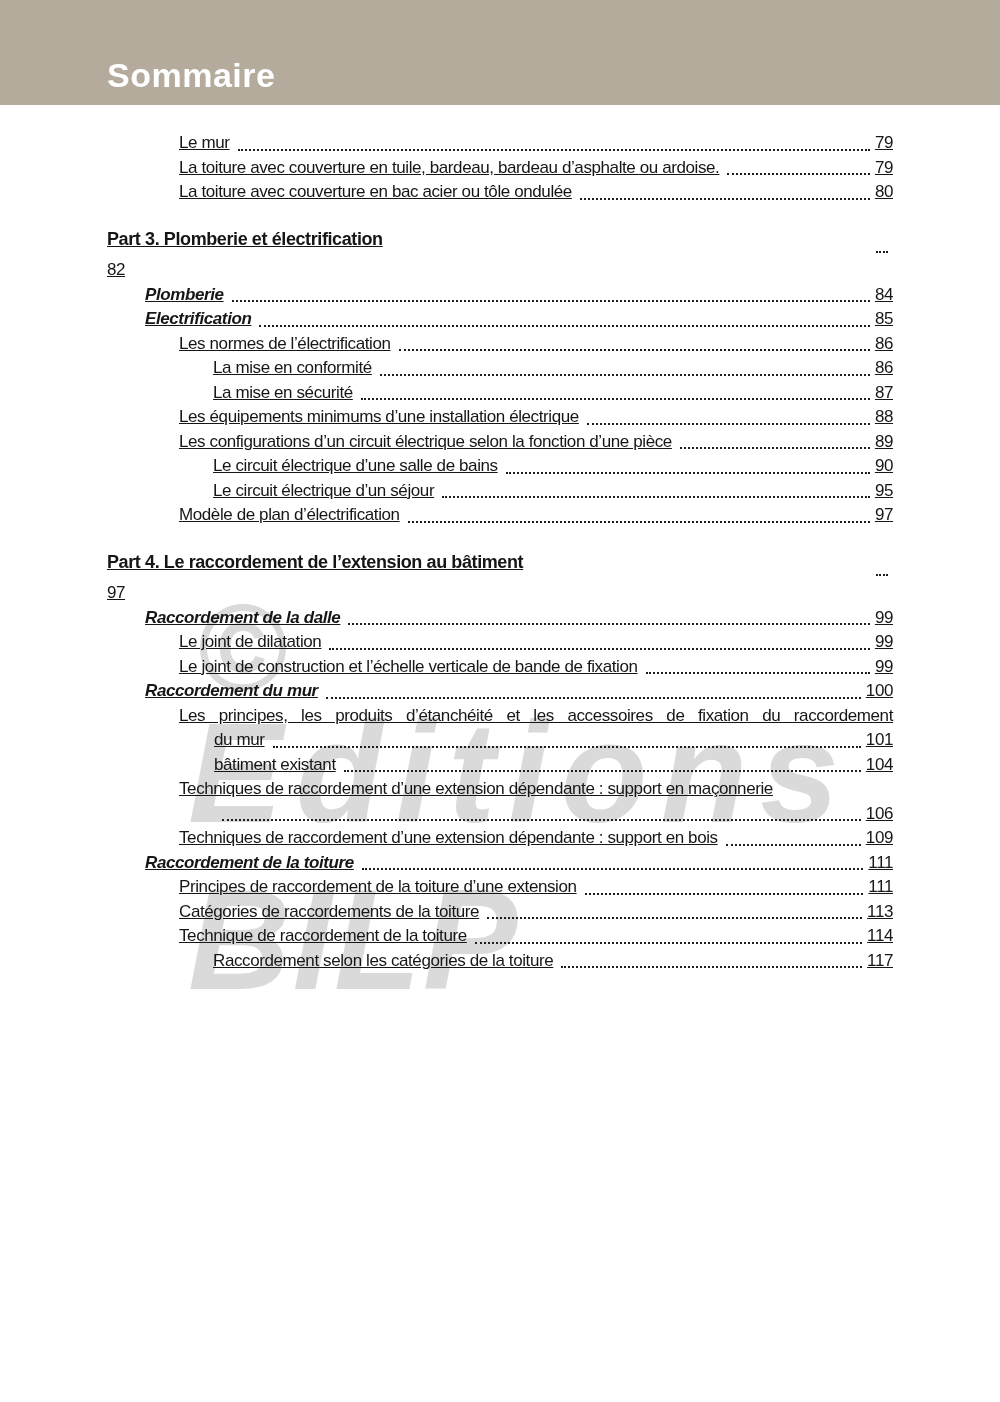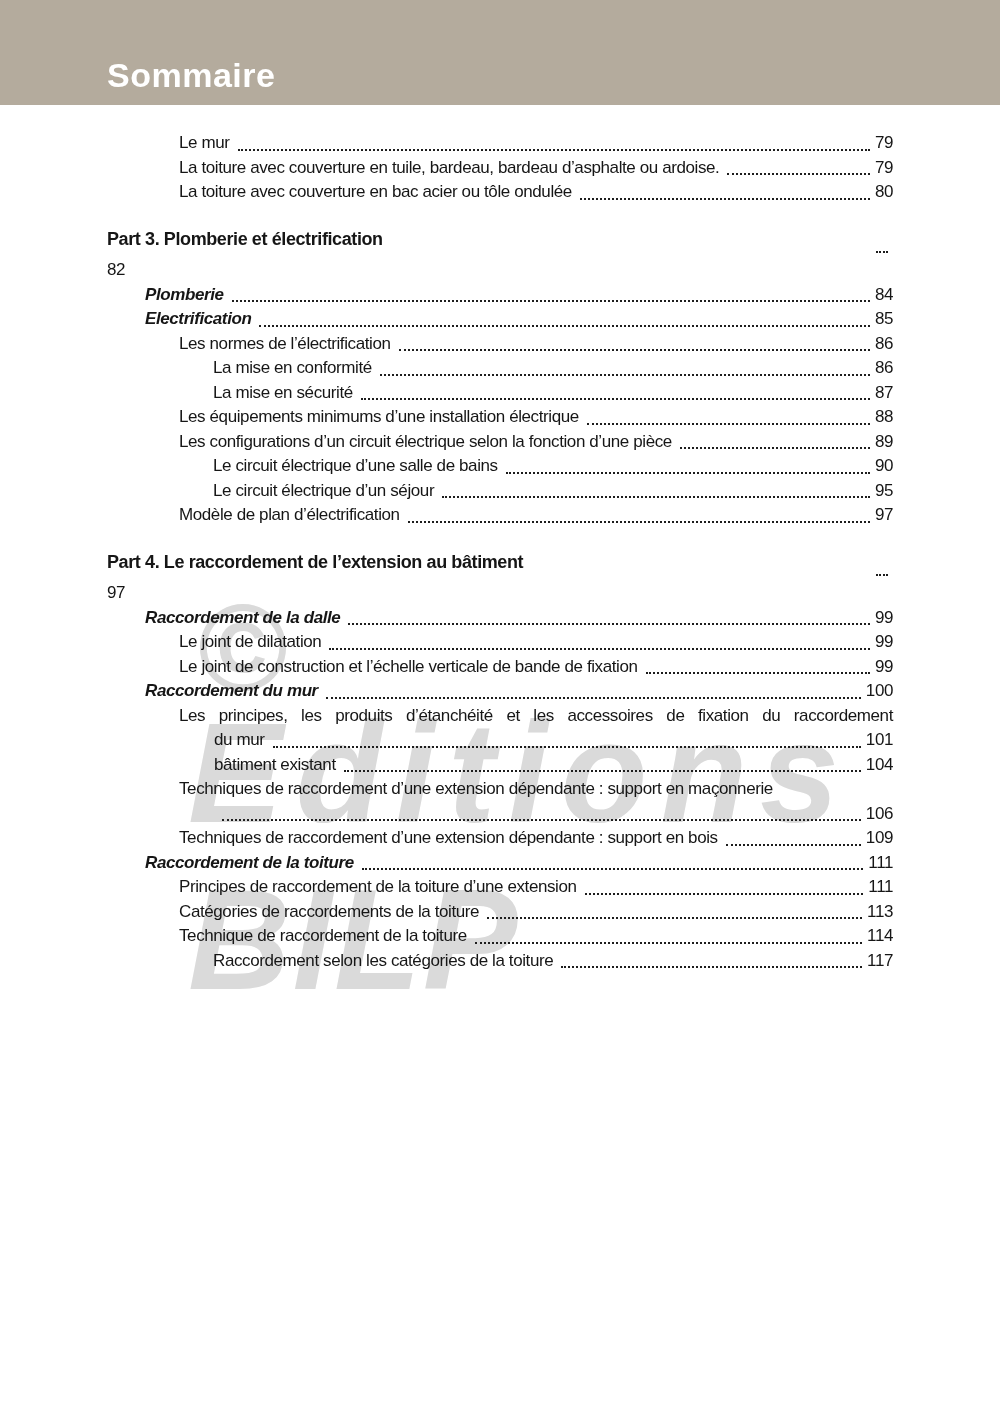--- a/index.html
+++ b/index.html
@@ -54,20 +54,21 @@
     letter-spacing: 2px; line-height: 1;
   }
   
   .toc {
     position: relative; z-index: 1;
     margin: 0 107px;
     padding-top: 26px;
     font-size: 17px;
     letter-spacing: -0.4px;
     line-height: 24.5px;
+    text-decoration: underline;
   }
   .entry.gap { margin-top: 22px; }
   .row { display: flex; align-items: baseline; }
   .label { white-space: nowrap; }
   .leader {
     flex: 1 1 auto;
     min-width: 12px;
     align-self: flex-end;
     margin: 0 5px 5px 8px;
     border-bottom: 2px dotted #1d1d1d;

